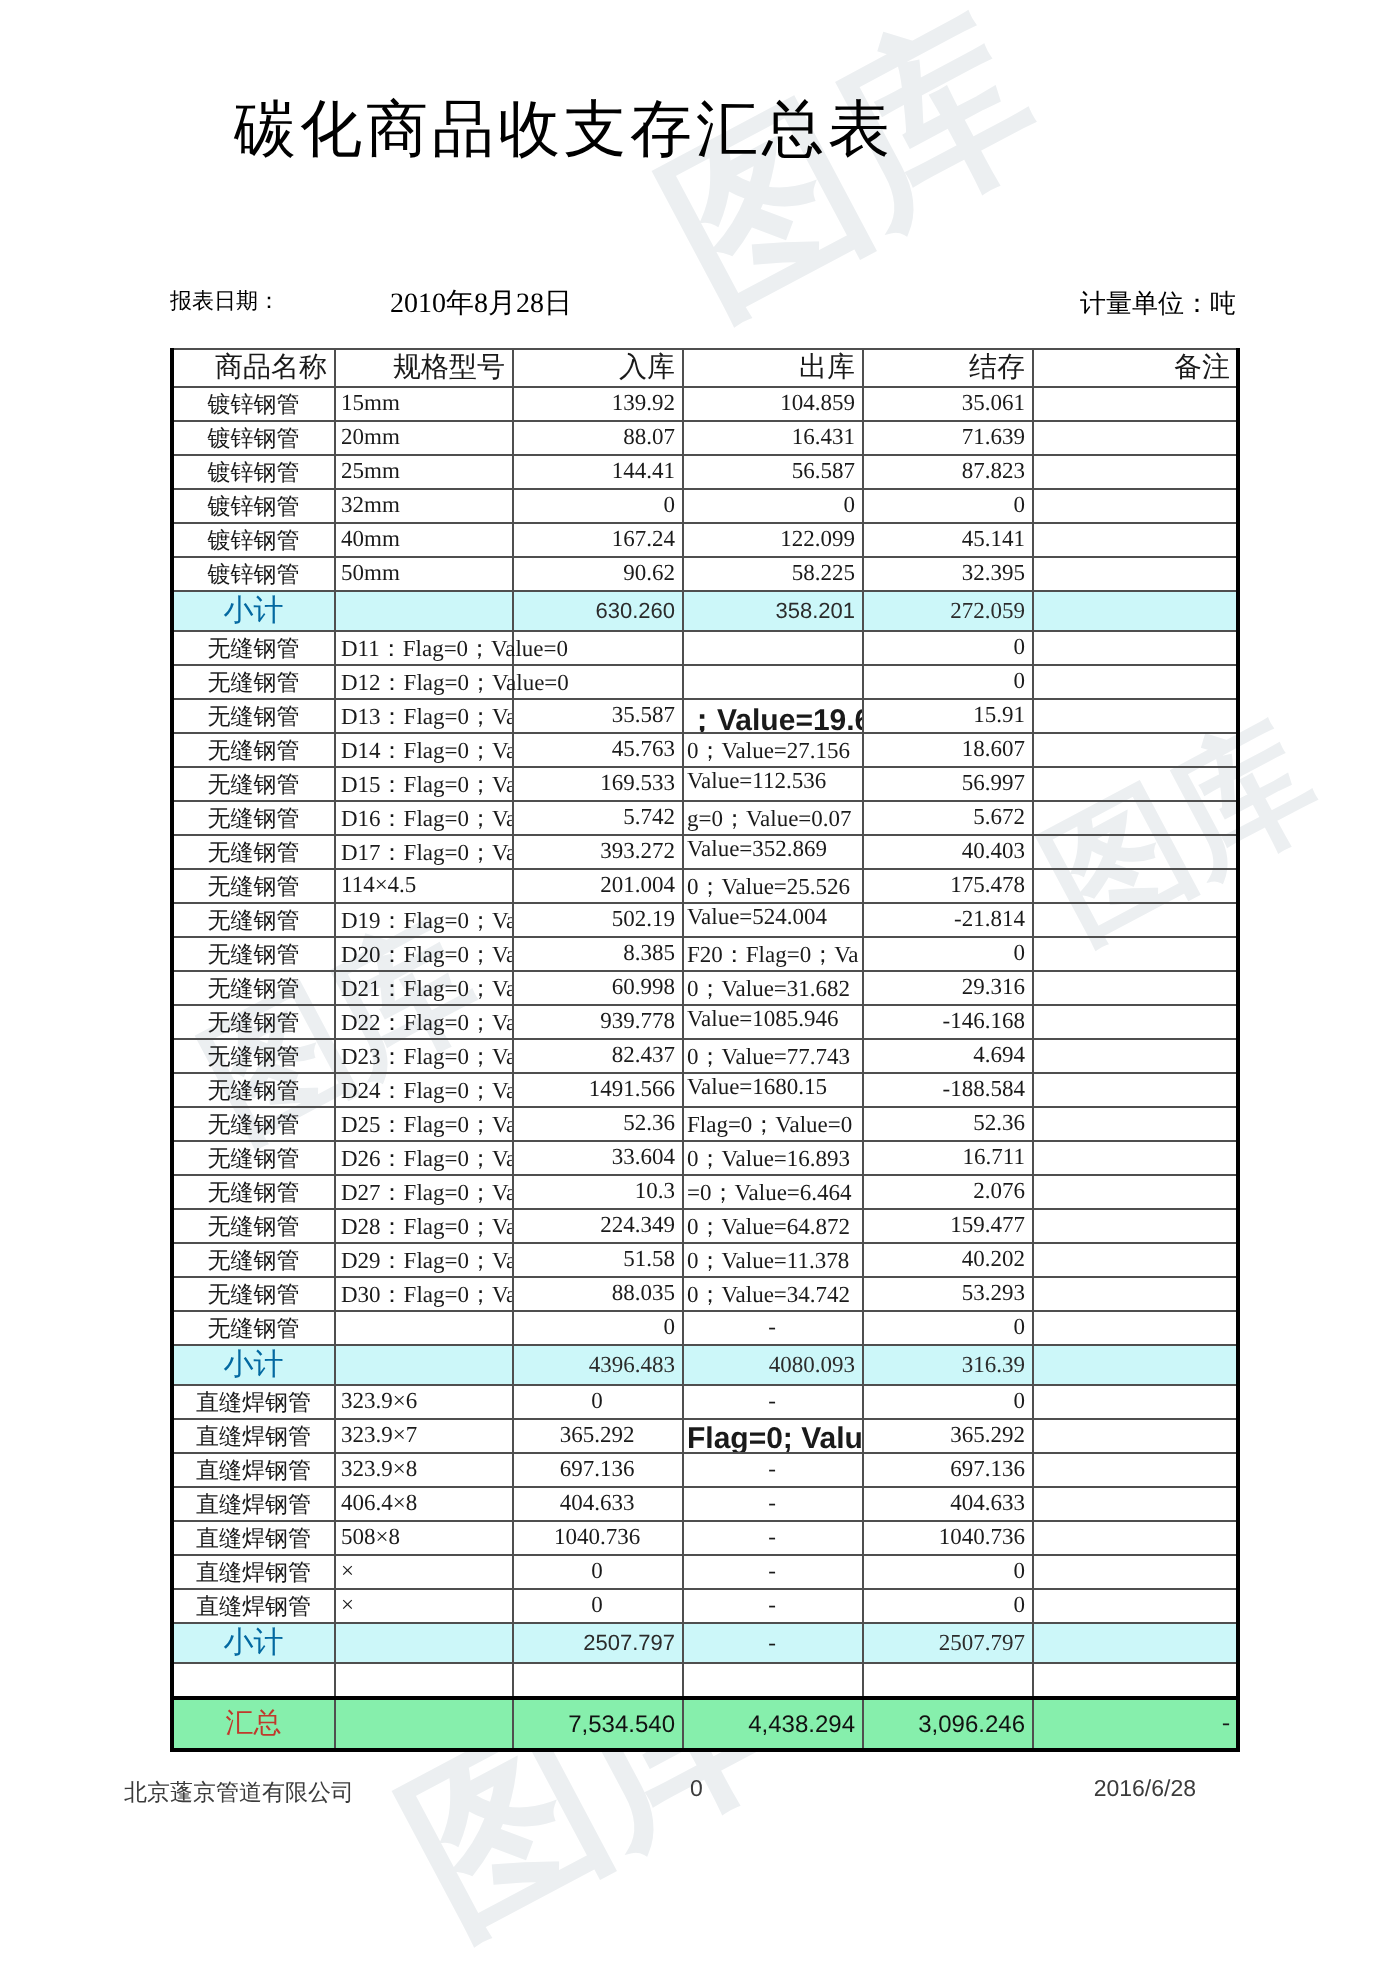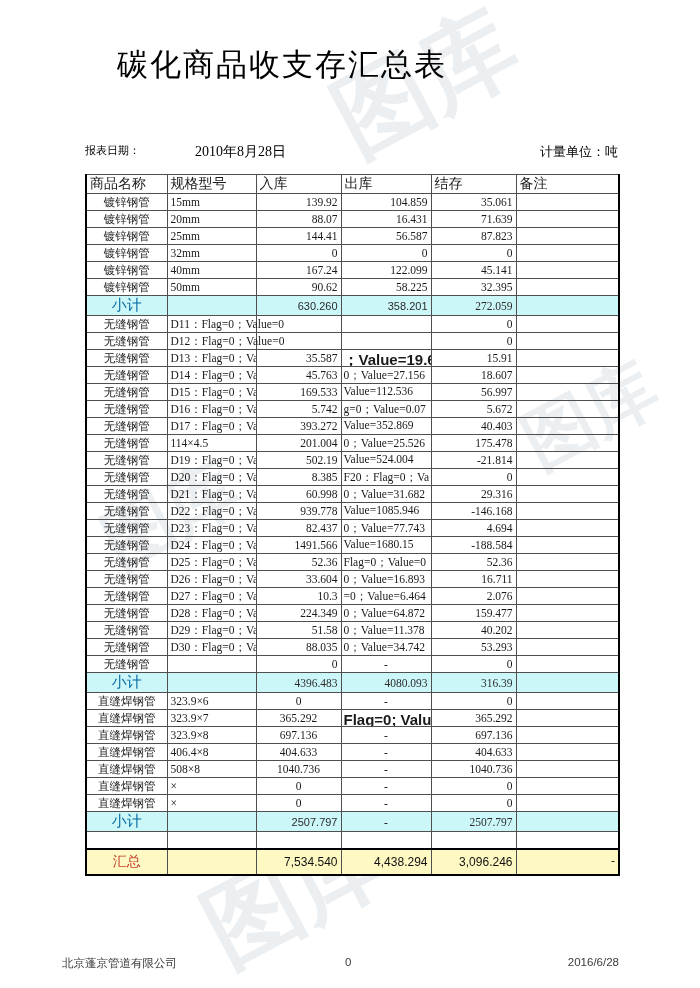--- a/index.html
+++ b/index.html
@@ -33,21 +33,21 @@
   
   .tblwrap{position:absolute;left:85px;top:174px;z-index:2;}
   table.sheet{border-collapse:collapse;table-layout:fixed;width:533px;
     font-size:11.5px;color:#1a1a1a;}
   table.sheet td,table.sheet th{
     border:1px solid #4f4f4f;padding:0 3px;height:17px;overflow:hidden;
     white-space:nowrap;box-sizing:border-box;font-weight:normal;}
   col.c1{width:81px}col.c2{width:89px}col.c3{width:85px}
   col.c4{width:90px}col.c5{width:85px}col.c6{width:103px}
 
-  thead td{height:30px;text-align:left;font-size:14px;
+  thead td{height:30px;text-align:right;font-size:14px;
     border-top:2px solid #000;border-bottom:2px solid #000;}
   thead td:first-child{border-left:2px solid #000;}
   thead td:last-child{border-right:2px solid #000;}
 
   tbody tr td:first-child{border-left:2px solid #000;}
   tbody tr td:last-child{border-right:2px solid #000;}
 
   .nm{text-align:center;}
   .sp{text-align:left;}
   .num{text-align:right;}
@@ -59,32 +59,32 @@
   .ovf .fragsans{font-family:"Liberation Sans","DejaVu Sans",sans-serif;
     font-size:15px;font-weight:bold;text-align:center;}
 
   tr.sub td{background:#ccf7f9;height:19px;}
   tr.sub .lbl{text-align:center;font-size:15px;color:#0369a1;}
   tr.sub .num{color:#2b2b2b;}
   .sans{font-family:"Liberation Sans","DejaVu Sans",sans-serif;font-weight:bold;font-size:11px;}
 
   tr.blank td{height:17px;background:#fff;}
 
-  tr.grand td{background:#fef9c3;height:26px;
+  tr.grand td{background:#86efac;height:26px;
     border-top:2px solid #000;border-bottom:2px solid #000;}
   tr.grand .lbl{text-align:center;font-size:14px;color:#c0392b;}
   tr.grand .num{text-align:right;font-size:12px;color:#111;
     font-family:"Liberation Sans","DejaVu Sans",sans-serif;}
   tr.grand .rem{text-align:right;font-size:12px;}
 
   tr.last td{border-bottom:2px solid #000;}
 
   
-  .footer{position:absolute;left:0;top:956px;width:660px;height:20px;z-index:2;
-    font-family:"Liberation Sans","DejaVu Sans",sans-serif;font-size:11.5px;color:#3b3b3b;padding-left:21px;}
+  .footer{position:absolute;left:0;top:889px;width:660px;height:20px;z-index:2;
+    font-family:"Liberation Sans","DejaVu Sans",sans-serif;font-size:11.5px;color:#3b3b3b;}
   .f-left{position:absolute;left:62px;top:0;}
   .f-mid{position:absolute;left:345px;top:0;}
   .f-right{position:absolute;right:62px;top:0;}
 </style>
 </head>
 <body>
 
 <div class="page">
 
   <div class="wm wm1">图库</div>

